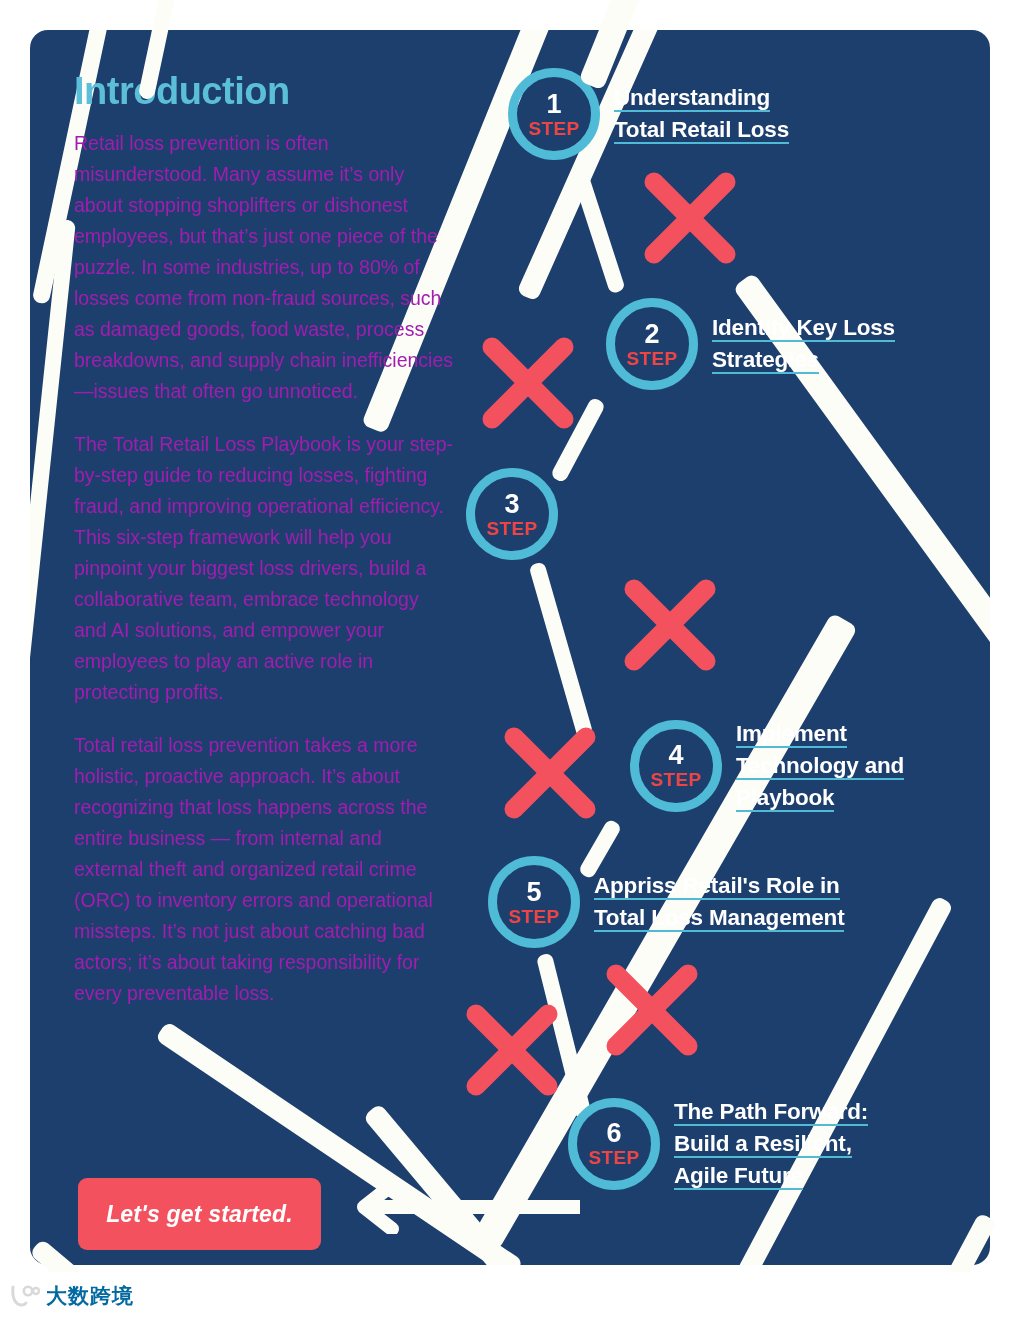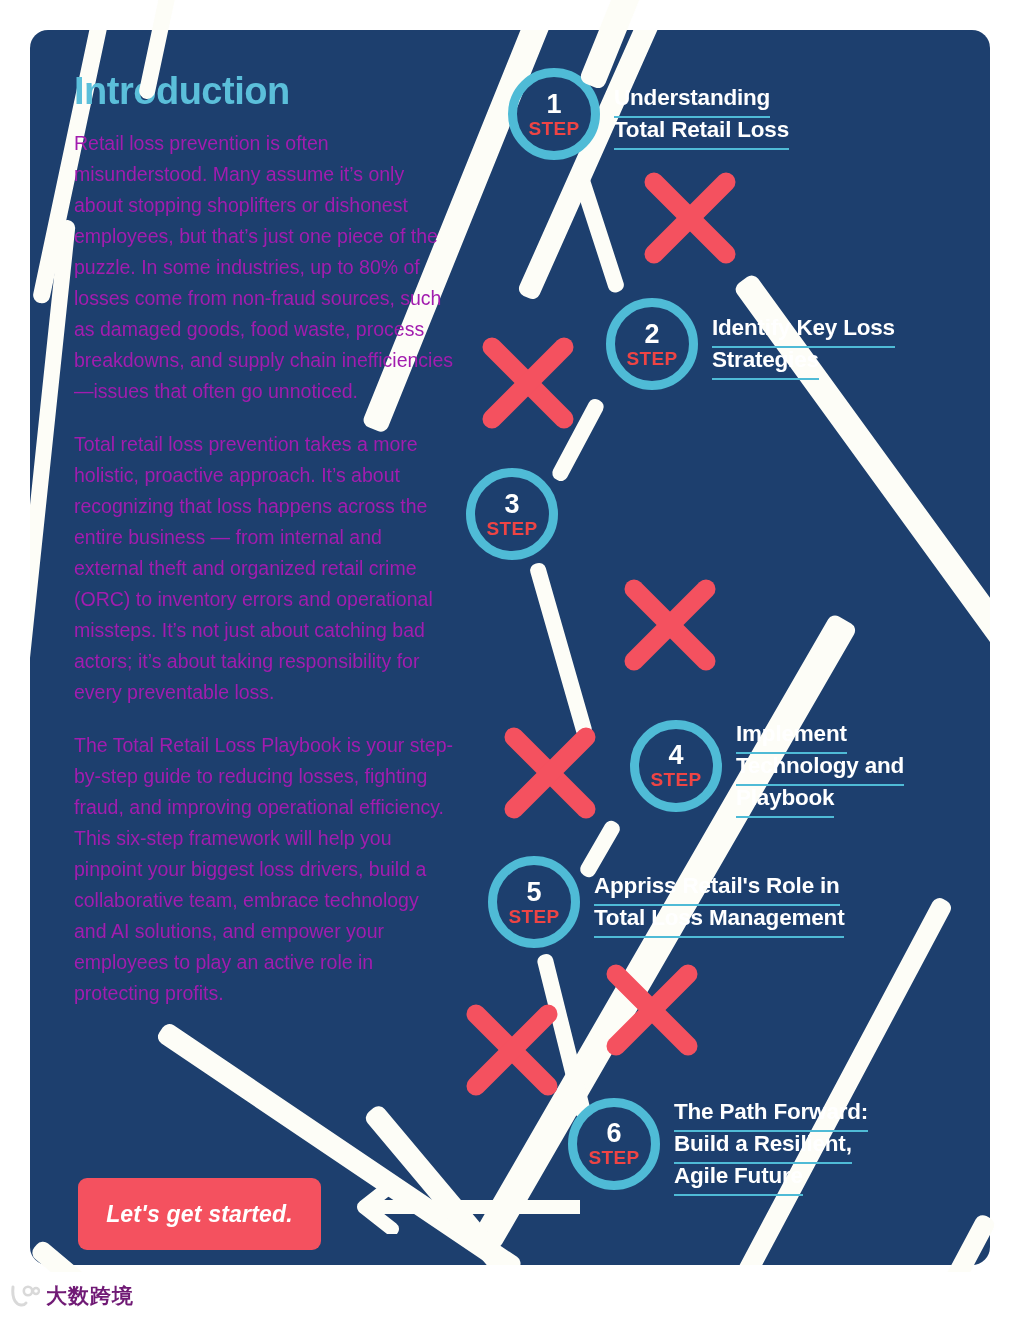--- a/index.html
+++ b/index.html
@@ -137,21 +137,21 @@
     font-size: 22.5px;
     font-weight: 700;
     line-height: 1.42;
     color: #ffffff;
     letter-spacing: -0.2px;
     max-width: 340px;
   }
   .step-title span.ul {
     display: inline;
     box-shadow: inset 0 -2px 0 0 #4fbbd6;
-    padding-bottom: 8px;
+    padding-bottom: 2px;
     margin-top: 45px;
   }
 
   
   .xmark { position: absolute; z-index: 4; }
 
   
   .dash {
     position: absolute;
     background: #fdfdf7;
@@ -168,21 +168,21 @@
     height: 48px;
     background: #ffffff;
     display: flex;
     align-items: center;
     z-index: 20;
   }
   #wm-logo { margin-left: 10px; width: 30px; height: 26px; }
   #wm-text {
     margin-left: 6px;
     font-size: 21px;
-    color: #701a75;
+    color: #0369a1;
     font-weight: 700;
     letter-spacing: 1px;
     font-family: Liberation Mono, monospace;
   }
 </style>
 </head>
 <body>
 
 <div id="page">
 
@@ -201,22 +201,22 @@
   </div>
 
   <div class="stripe" style="left:150px; top:-20px; width:16px; height:120px; transform:rotate(12deg); z-index:9;"></div>
   <div class="stripe" style="left:600px; top:-30px; width:26px; height:120px; transform:rotate(22deg); z-index:9;"></div>
   <div class="stripe" style="left:60px; top:1230px; width:20px; height:90px; transform:rotate(-50deg); z-index:9;"></div>
   <div class="stripe" style="left:950px; top:1210px; width:20px; height:120px; transform:rotate(28deg); z-index:9;"></div>
 
   <div id="left-col">
     <h1 id="intro-title">Introduction</h1>
     <p class="body-par">Retail loss prevention is often misunderstood. Many assume it’s only about stopping shoplifters or dishonest employees, but that’s just one piece of the puzzle. In some industries, up to 80% of losses come from non-fraud sources, such as damaged goods, food waste, process breakdowns, and supply chain inefficiencies—issues that often go unnoticed.</p>
+    <p class="body-par">The Total Retail Loss Playbook is your step-by-step guide to reducing losses, fighting fraud, and improving operational efficiency. This six-step framework will help you pinpoint your biggest loss drivers, build a collaborative team, embrace technology and AI solutions, and empower your employees to play an active role in protecting profits.</p>
     <p class="body-par">Total retail loss prevention takes a more holistic, proactive approach. It’s about recognizing that loss happens across the entire business — from internal and external theft and organized retail crime (ORC) to inventory errors and operational missteps. It’s not just about catching bad actors; it’s about taking responsibility for every preventable loss.</p>
-    <p class="body-par">The Total Retail Loss Playbook is your step-by-step guide to reducing losses, fighting fraud, and improving operational efficiency. This six-step framework will help you pinpoint your biggest loss drivers, build a collaborative team, embrace technology and AI solutions, and empower your employees to play an active role in protecting profits.</p>
   </div>
 
   <div class="dash" style="left:590px; top:165px; width:16px; height:130px; transform:rotate(-18deg);"></div>
   <div class="dash" style="left:570px; top:395px; width:16px; height:90px; transform:rotate(28deg);"></div>
   <div class="dash" style="left:553px; top:560px; width:16px; height:180px; transform:rotate(-16deg);"></div>
   <div class="dash" style="left:592px; top:818px; width:16px; height:62px; transform:rotate(30deg);"></div>
   <div class="dash" style="left:556px; top:952px; width:16px; height:168px; transform:rotate(-14deg);"></div>
 
   <svg class="xmark" style="left:640px; top:168px;" width="100" height="100" viewBox="0 0 100 100">
     <line x1="14" y1="14" x2="86" y2="86" stroke="#f4515f" stroke-width="19" stroke-linecap="round"></line>

